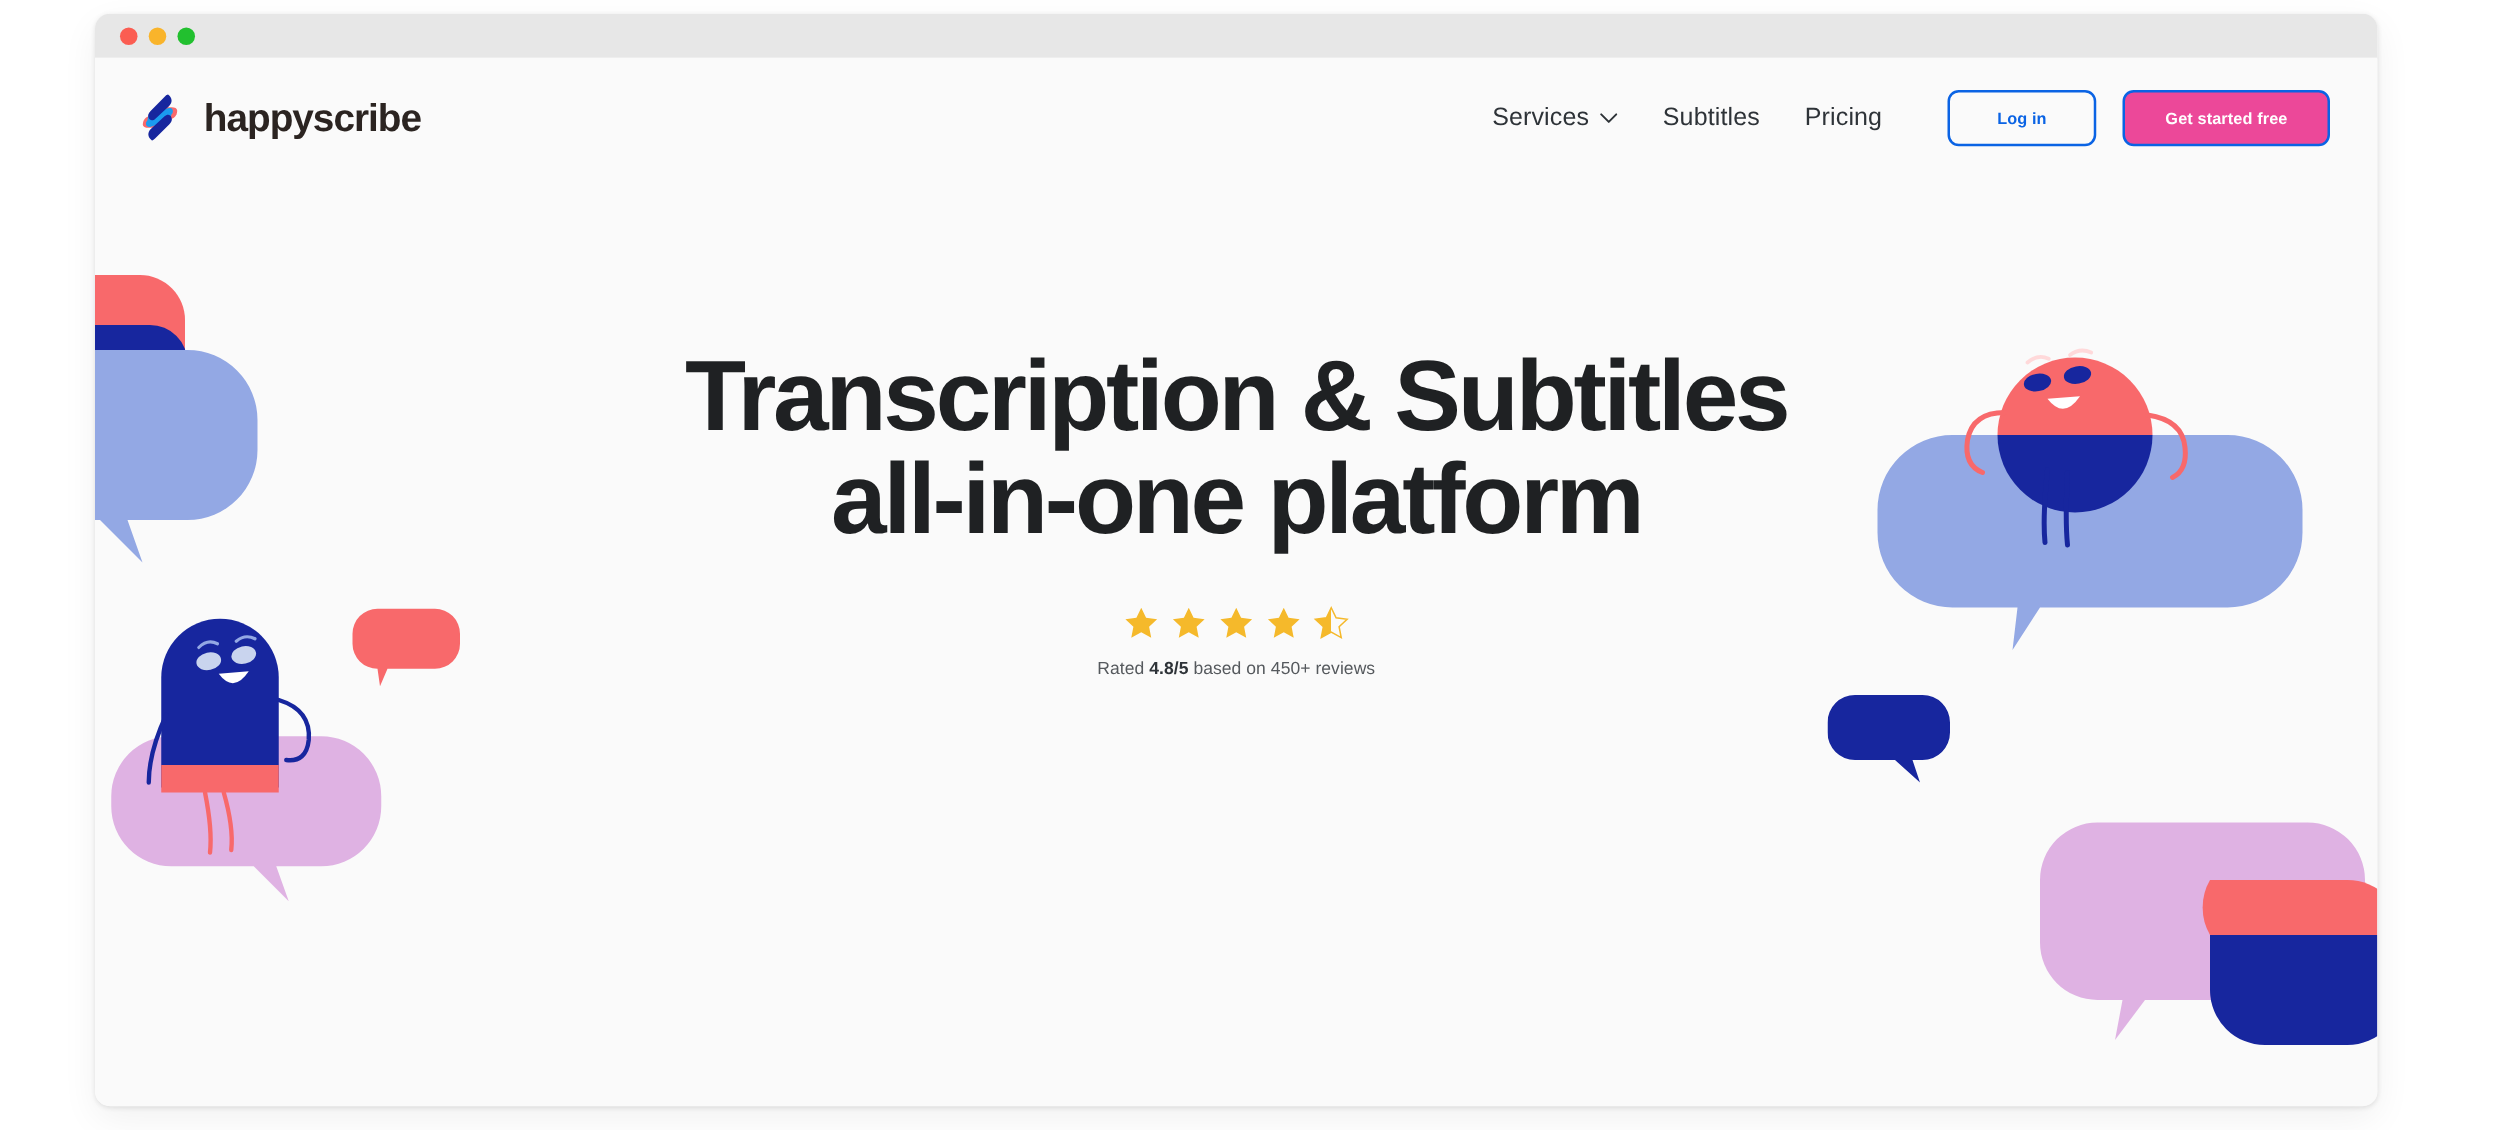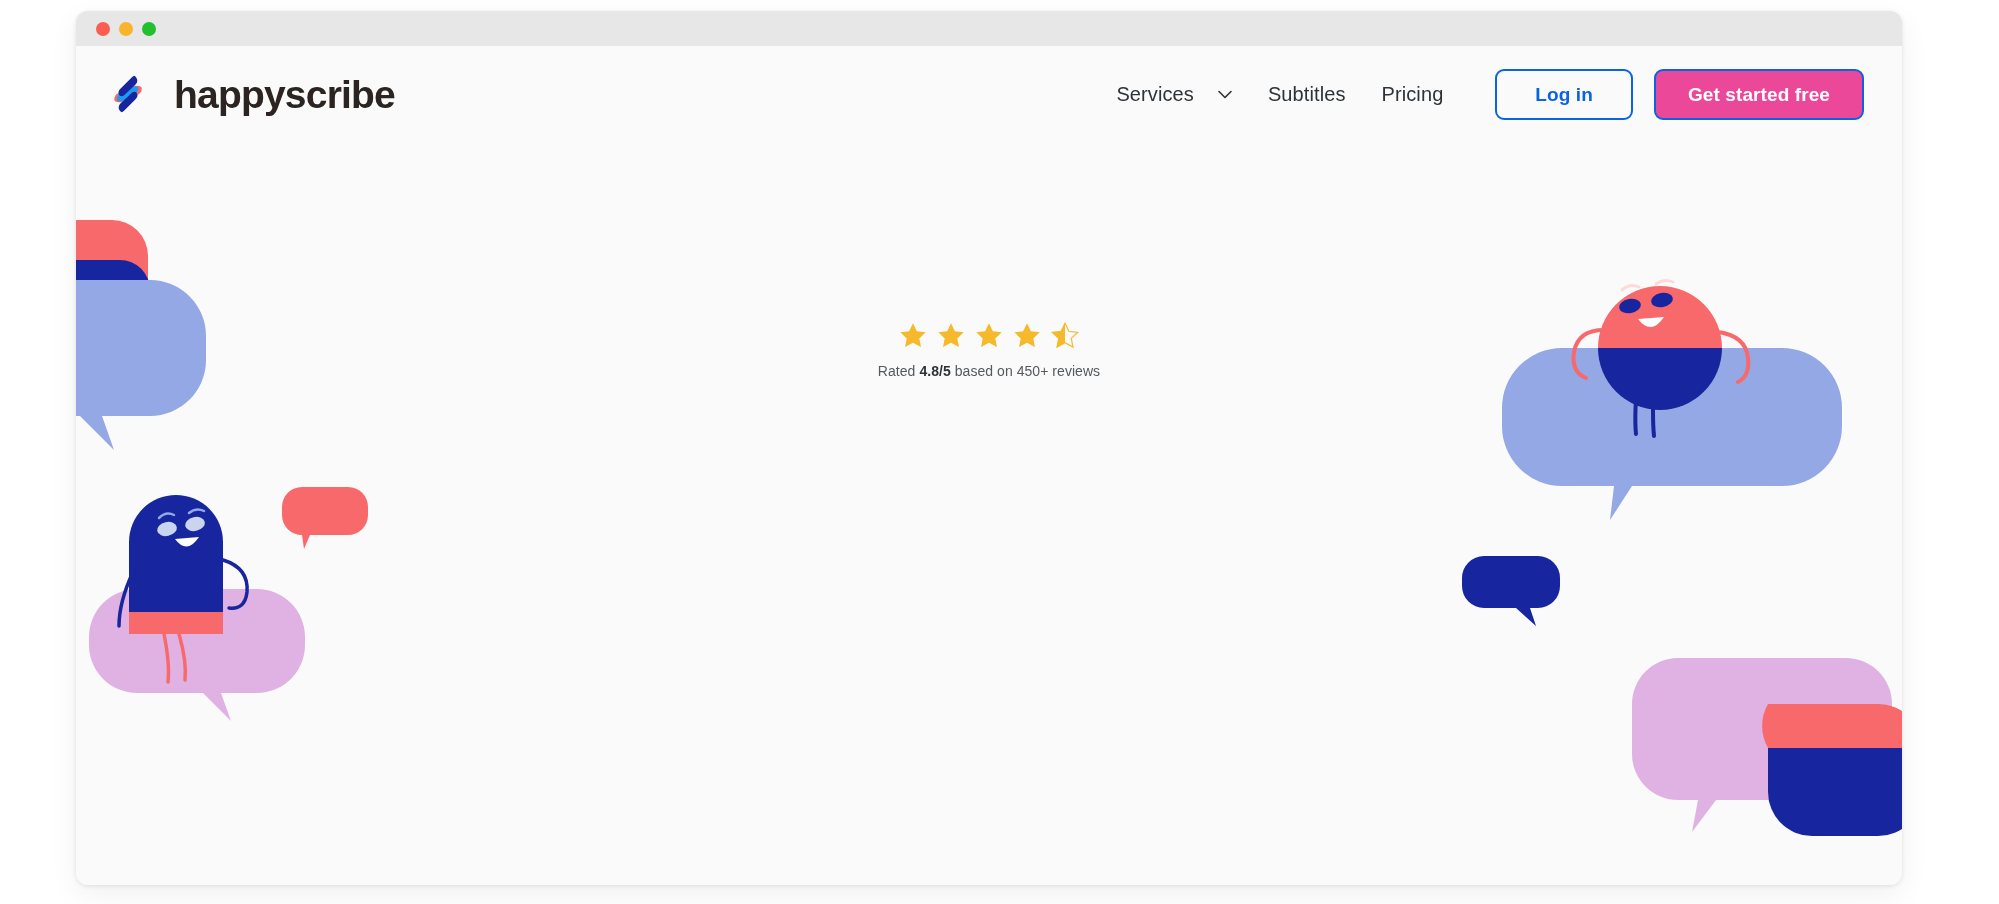--- a/index.html
+++ b/index.html
@@ -71,58 +71,57 @@
 
   .brand {
     display: flex;
     align-items: center;
     gap: 13px;
     text-decoration: none;
     cursor: pointer;
   }
   .brand-mark { width: 44px; height: 44px; display:block; flex: none; }
   .brand-name {
-    font-size: 39px;
+    font-size: 31px;
     font-weight: 700;
     letter-spacing: -0.8px;
     color: #2b2421;
     line-height: 1;
     white-space: nowrap;
-    margin-left: 11px;
   }
 
   .nav-spacer { flex: 1 1 auto; }
 
   .main-nav {
     display: flex;
     align-items: center;
     gap: 36px;
     margin-right: 52px;
   }
   .nav-link {
     font-size: 20px;
     color: #2e3338;
     text-decoration: none;
     white-space: nowrap;
     cursor: pointer;
     display: inline-flex;
     align-items: center;
-    gap: 24px;
+    gap: 9px;
     letter-spacing: 0.1px;
   }
   .chevron { display:block; width: 14px; height: 9px; flex:none; }
 
   .header-actions {
     display: flex;
     align-items: center;
     gap: 21px;
   }
   .btn {
     font-family: "Liberation Sans", "DejaVu Sans", sans-serif;
-    font-size: 19px;
+    font-size: 13px;
     font-weight: 700;
     border-radius: 9px;
     cursor: pointer;
     white-space: nowrap;
     letter-spacing: 0.1px;
     line-height: 1;
     box-sizing: border-box;
     text-align: center;
   }
   .btn-outline {
@@ -334,20 +333,24 @@
           <path d="M22 414 h54 a22 22 0 0 1 22 22 v8 a22 22 0 0 1 -22 22 h-8 l6 18 l-20 -18 h-32 a22 22 0 0 1 -22 -22 v-8 a22 22 0 0 1 22 -22 z" fill="#17269e"></path>
 
           <path d="M216 516 h168 a46 46 0 0 1 46 46 v50 a46 46 0 0 1 -46 46 h-130 l-24 32 l6 -32 h-20 a46 46 0 0 1 -46 -46 v-50 a46 46 0 0 1 46 -46 z" fill="#dfb2e3"></path>
 
           <path d="M306 562 h110 a44 44 0 0 1 44 44 v0 h-154 v0 a44 44 0 0 1 0 -44 z" fill="#f8696b"></path>
           <path d="M306 606 h154 v44 a44 44 0 0 1 -44 44 h-66 a44 44 0 0 1 -44 -44 z" fill="#17269e"></path>
         </svg>
       </div>
 
       <div class="hero-center">
+        <h1 class="hero-title">
+          <span>Transcription &amp; Subtitles</span>
+          <span>all-in-one platform</span>
+        </h1>
 
 
 
         <div class="rating-block">
           <div class="stars">
             <svg class="star" viewBox="0 0 24 24">
               <path d="M12 1.8 L15.2 8.5 L22.5 9.4 L17.2 14.4 L18.6 21.6 L12 18 L5.4 21.6 L6.8 14.4 L1.5 9.4 L8.8 8.5 Z" fill="#f5b92b"></path>
             </svg>
             <svg class="star" viewBox="0 0 24 24">
               <path d="M12 1.8 L15.2 8.5 L22.5 9.4 L17.2 14.4 L18.6 21.6 L12 18 L5.4 21.6 L6.8 14.4 L1.5 9.4 L8.8 8.5 Z" fill="#f5b92b"></path>

